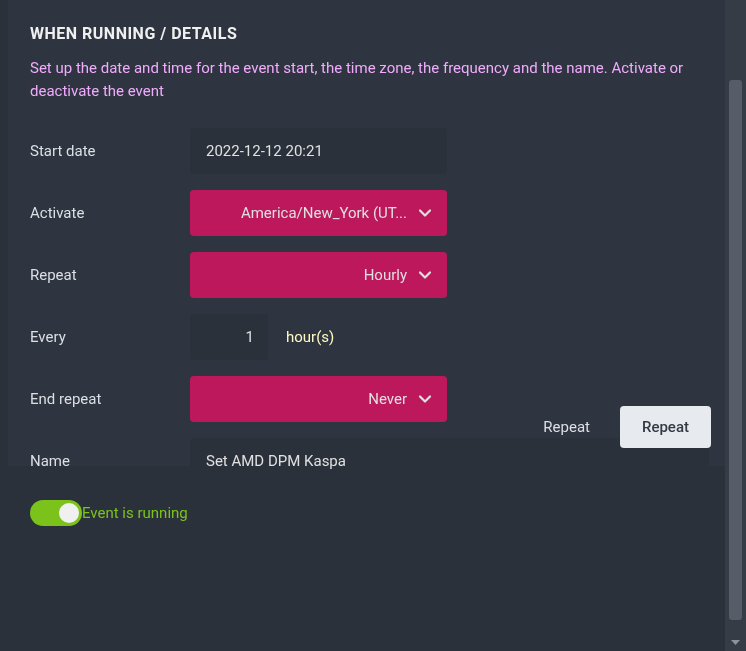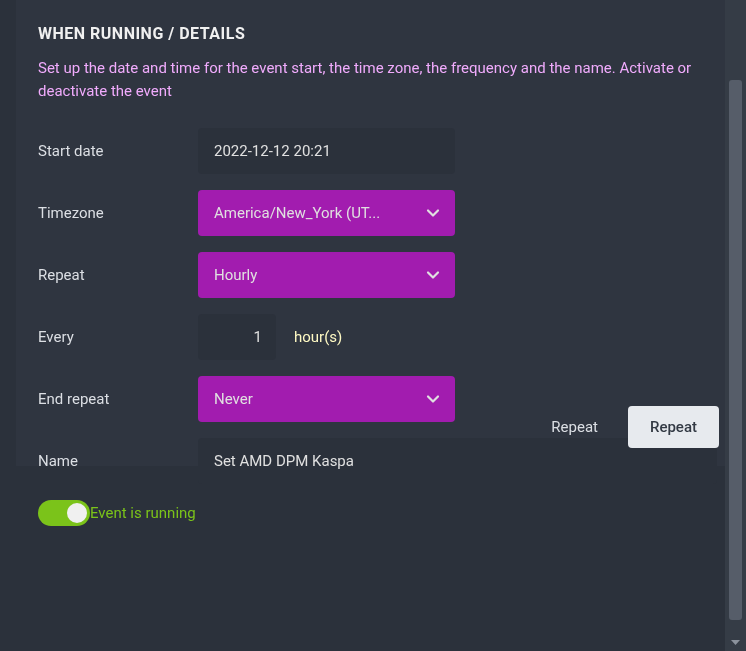--- a/index.html
+++ b/index.html
@@ -7,21 +7,21 @@
       font-family: -apple-system, BlinkMacSystemFont, "Segoe UI", Roboto, Arial, sans-serif;
       background: #2b313b;
       color: #e0e0e0;
       width: 746px;
       height: 651px;
       overflow: hidden;
       position: relative;
     }
     .modal {
       position: absolute;
-      left: 16px;
+      left: 8px;
       top: 0;
       width: 725px;
       height: 466px;
       background: #2f3540;
       padding: 24px 22px 18px 22px;
     }
     .section-title {
       font-size: 16px;
       font-weight: 700;
       letter-spacing: 0.5px;
@@ -60,33 +60,33 @@
     .w-num {
       width: 78px;
       text-align: right;
       padding-right: 14px;
     }
     .select-wrap {
       position: relative;
       width: 257px;
     }
     .select {
-      background: #a21caf;
+      background: #be185d;
       border: none;
       color: #e0e0e0;
       font-size: 15px;
       padding: 13px 40px 13px 16px;
       border-radius: 4px;
       height: 46px;
       width: 100%;
       font-family: inherit;
       appearance: none;
       cursor: pointer;
       outline: none;
-      text-align: left;
+      text-align: right;
       white-space: nowrap;
       overflow: hidden;
       text-overflow: ellipsis;
     }
     .chevron {
       position: absolute;
       right: 14px;
       top: 50%;
       transform: translateY(-50%);
       pointer-events: none;
@@ -185,21 +185,21 @@
 
   <div class="section-title">WHEN RUNNING / DETAILS</div>
   <div class="description">Set up the date and time for the event start, the time zone, the frequency and the name. Activate or deactivate the event</div>
 
   <div class="form-row">
     <div class="label">Start date</div>
     <input class="input-text w-257" value="2022-12-12 20:21" style="">
   </div>
 
   <div class="form-row">
-    <div class="label">Timezone</div>
+    <div class="label">Activate</div>
     <div class="select-wrap">
       <button class="select">America/New_York (UT...</button>
       <span class="chevron">
         <svg width="16" height="16" viewBox="0 0 16 16">
             <path d="M3 5.5 L8 10.5 L13 5.5" stroke="#e0e0e0" stroke-width="2.2" fill="none" stroke-linecap="round" stroke-linejoin="round"></path>
           </svg>
       </span>
     </div>
   </div>
 

